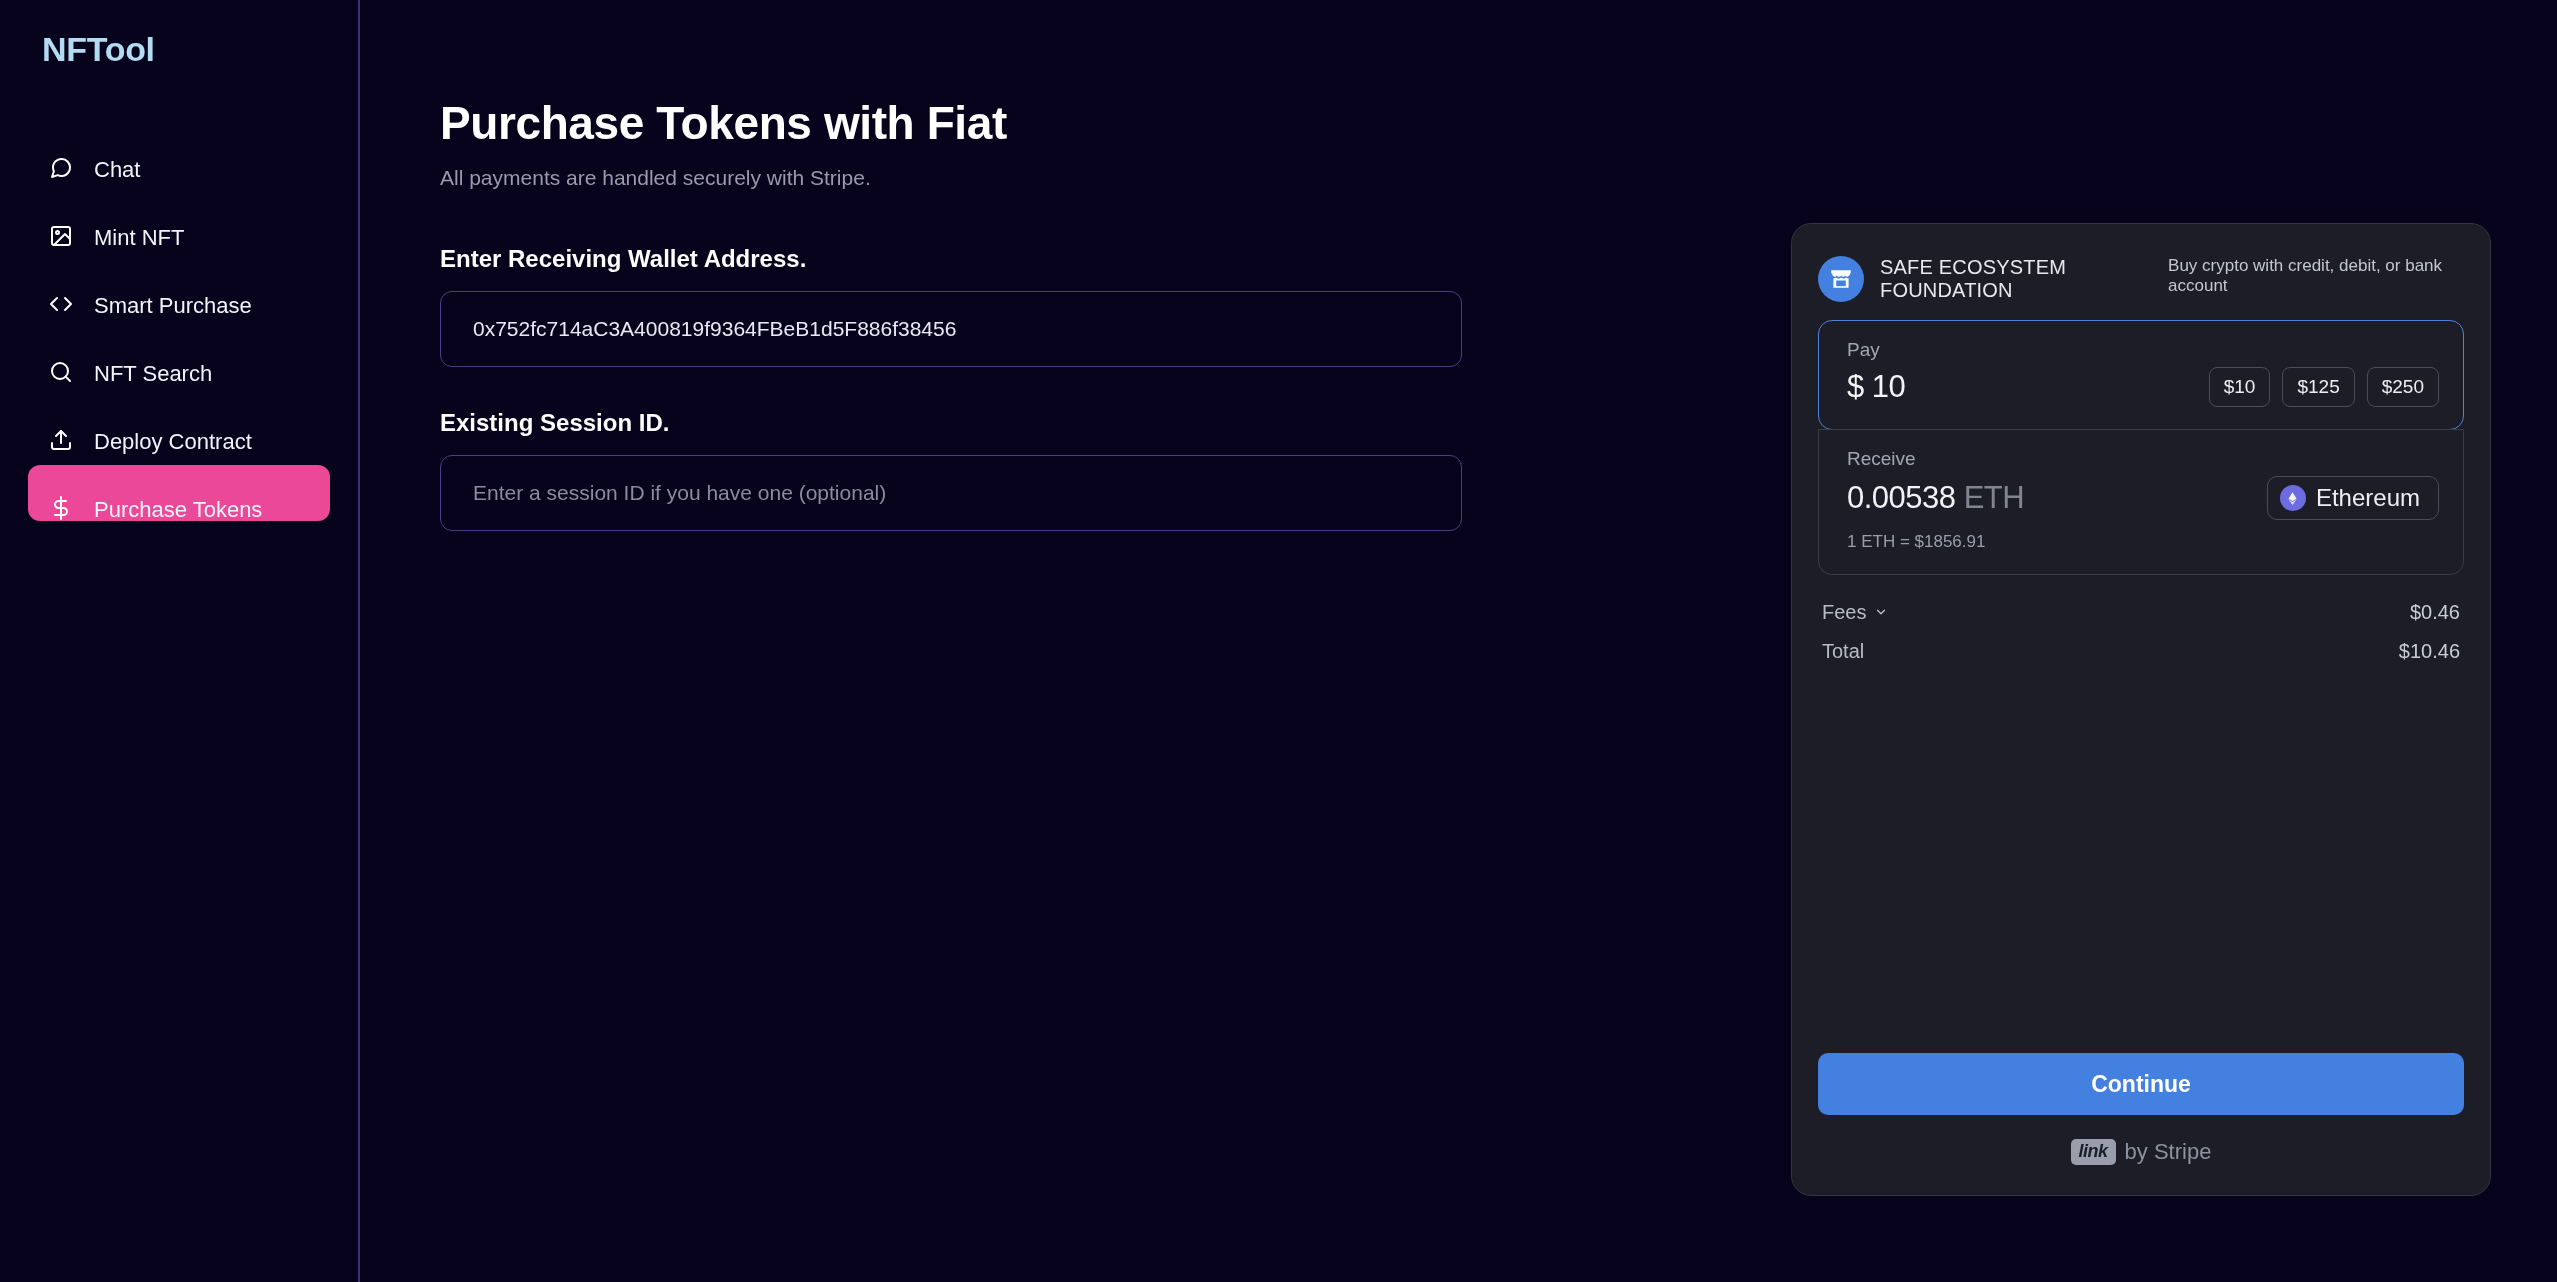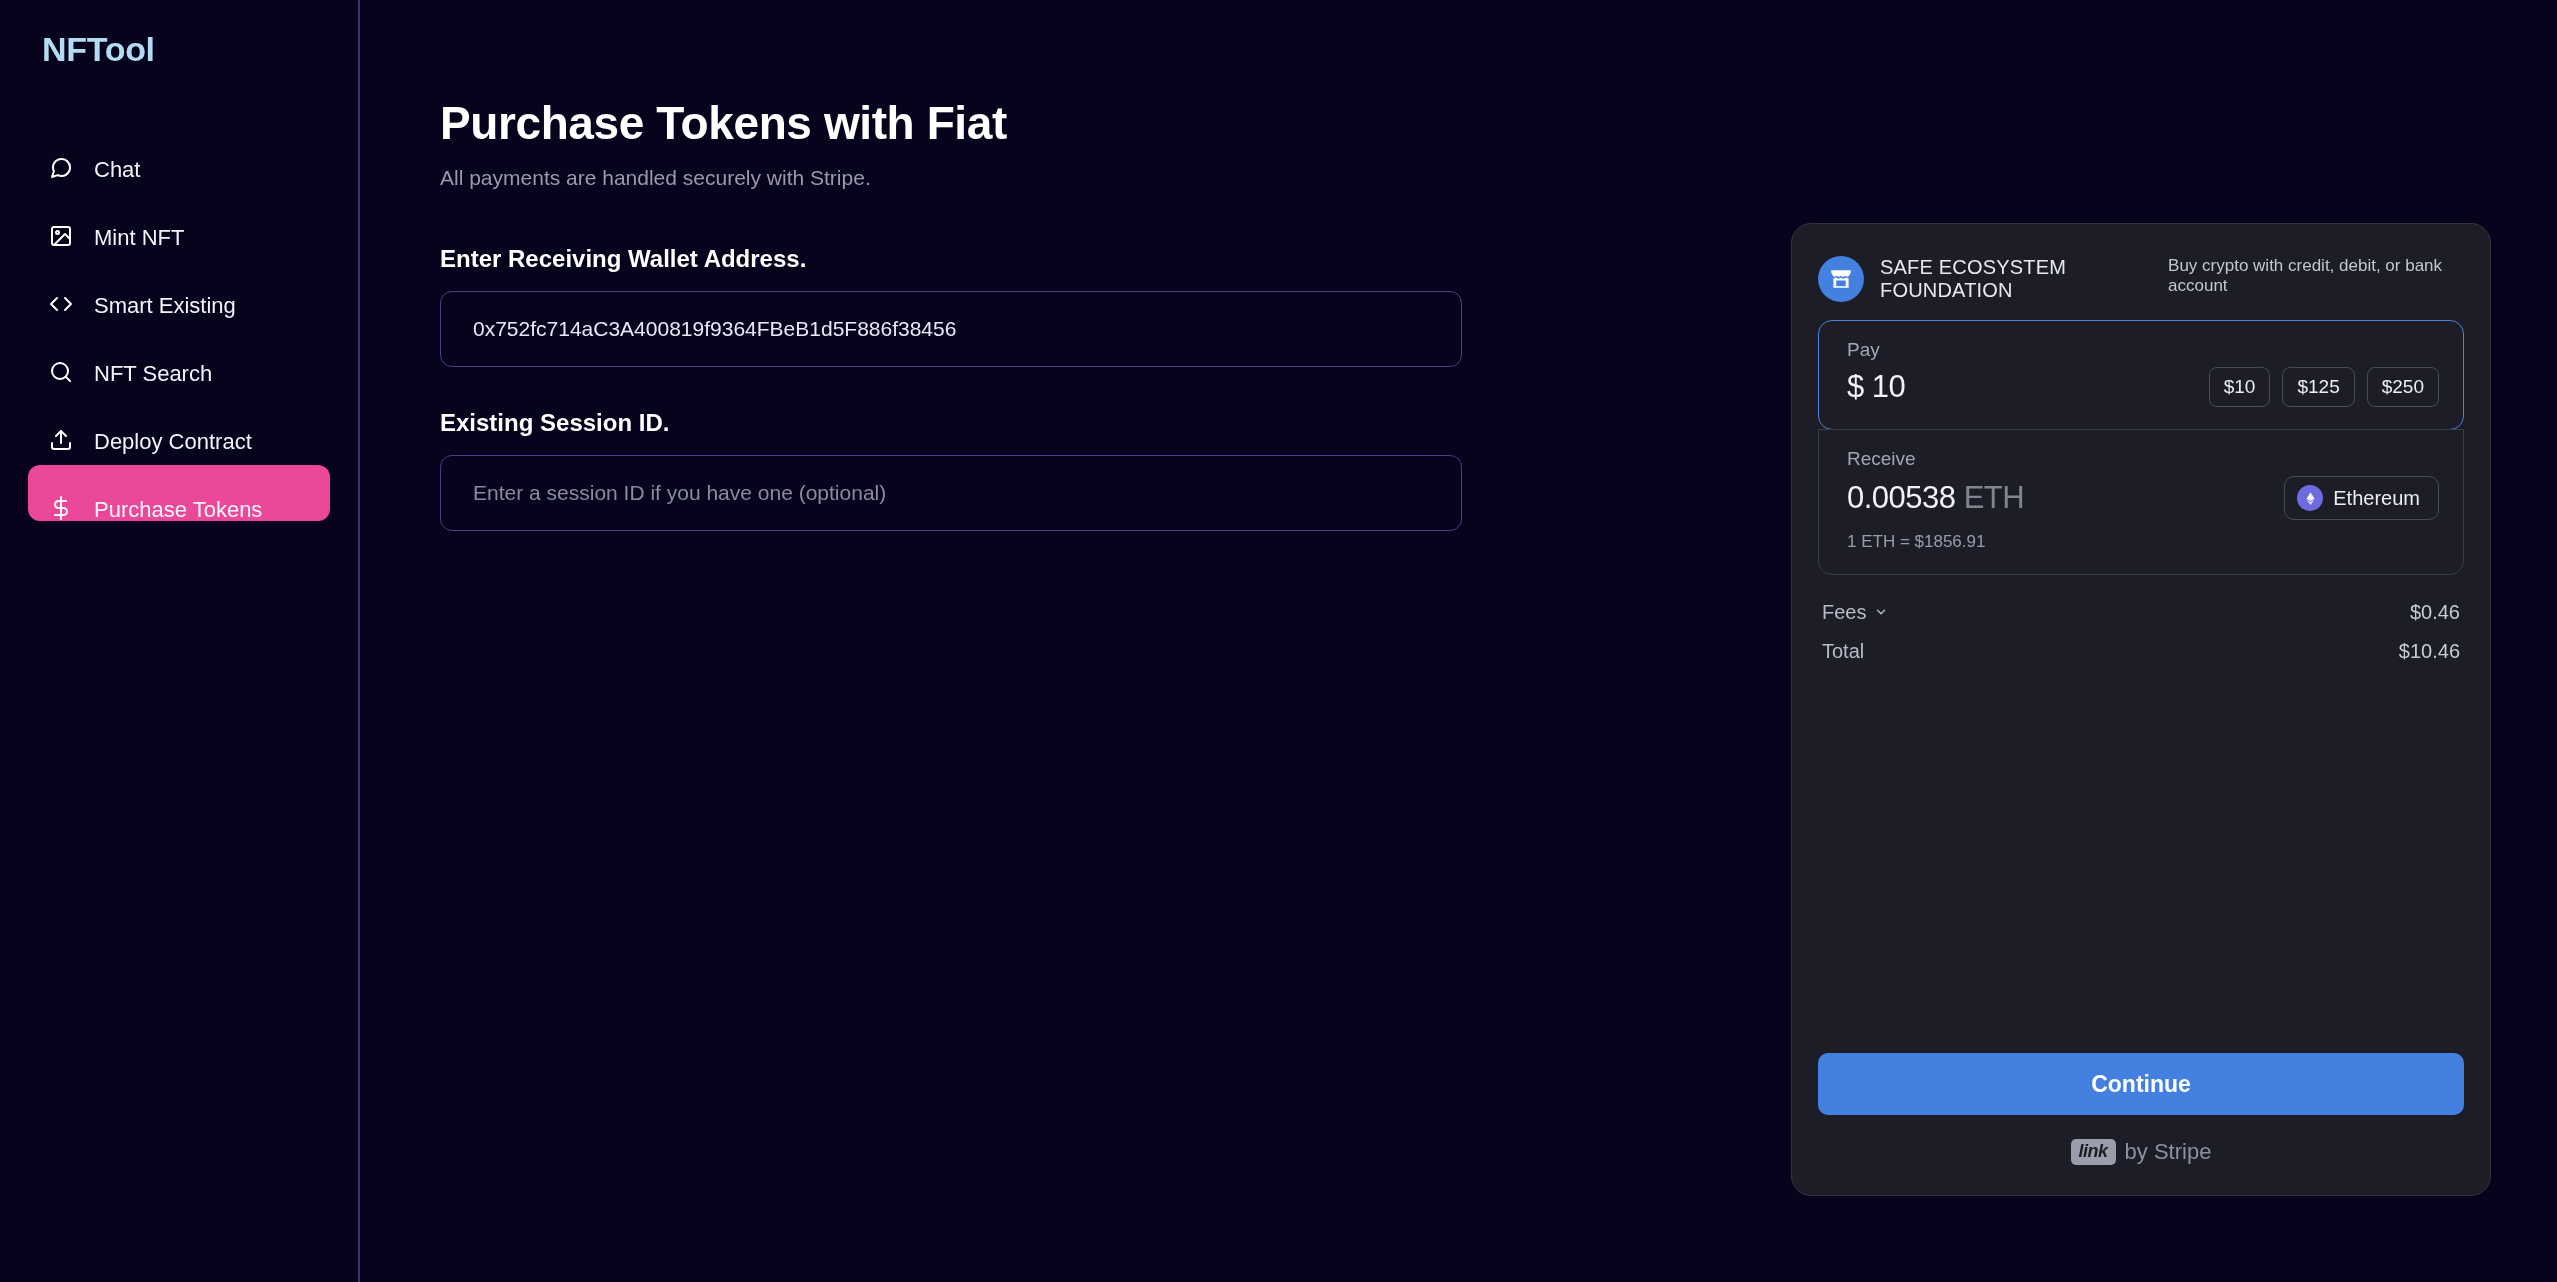--- a/index.html
+++ b/index.html
@@ -203,21 +203,21 @@
   .chain-btn {
     display: flex;
     align-items: center;
     gap: 10px;
     height: 44px;
     padding: 0 18px 0 12px;
     border: 1px solid #4a4c58;
     border-radius: 10px;
     background: transparent;
     color: #eceef4;
-    font-size: 20px;
+    font-size: 24px;
     font-family: "Liberation Sans", sans-serif;
     cursor: pointer;
   }
   .chain-icon {
     width: 26px; height: 26px;
     border-radius: 50%;
     background: #6c6ce0;
     display: flex; align-items: center; justify-content: center;
     flex: 0 0 26px;
   }
@@ -316,21 +316,21 @@
         <span class="nav-label">Mint NFT</span>
       </div>
 
       <div class="nav-item">
         <span class="nav-icon">
           <svg width="24" height="24" viewBox="0 0 24 24" fill="none" stroke="currentColor" stroke-width="2" stroke-linecap="round" stroke-linejoin="round">
               <polyline points="16 18 22 12 16 6"></polyline>
               <polyline points="8 6 2 12 8 18"></polyline>
             </svg>
         </span>
-        <span class="nav-label">Smart Existing</span>
+        <span class="nav-label">Smart Purchase</span>
       </div>
 
       <div class="nav-item">
         <span class="nav-icon">
           <svg width="24" height="24" viewBox="0 0 24 24" fill="none" stroke="currentColor" stroke-width="2" stroke-linecap="round" stroke-linejoin="round">
               <circle cx="11" cy="11" r="8"></circle>
               <line x1="21" y1="21" x2="16.65" y2="16.65"></line>
             </svg>
         </span>
         <span class="nav-label">NFT Search</span>

